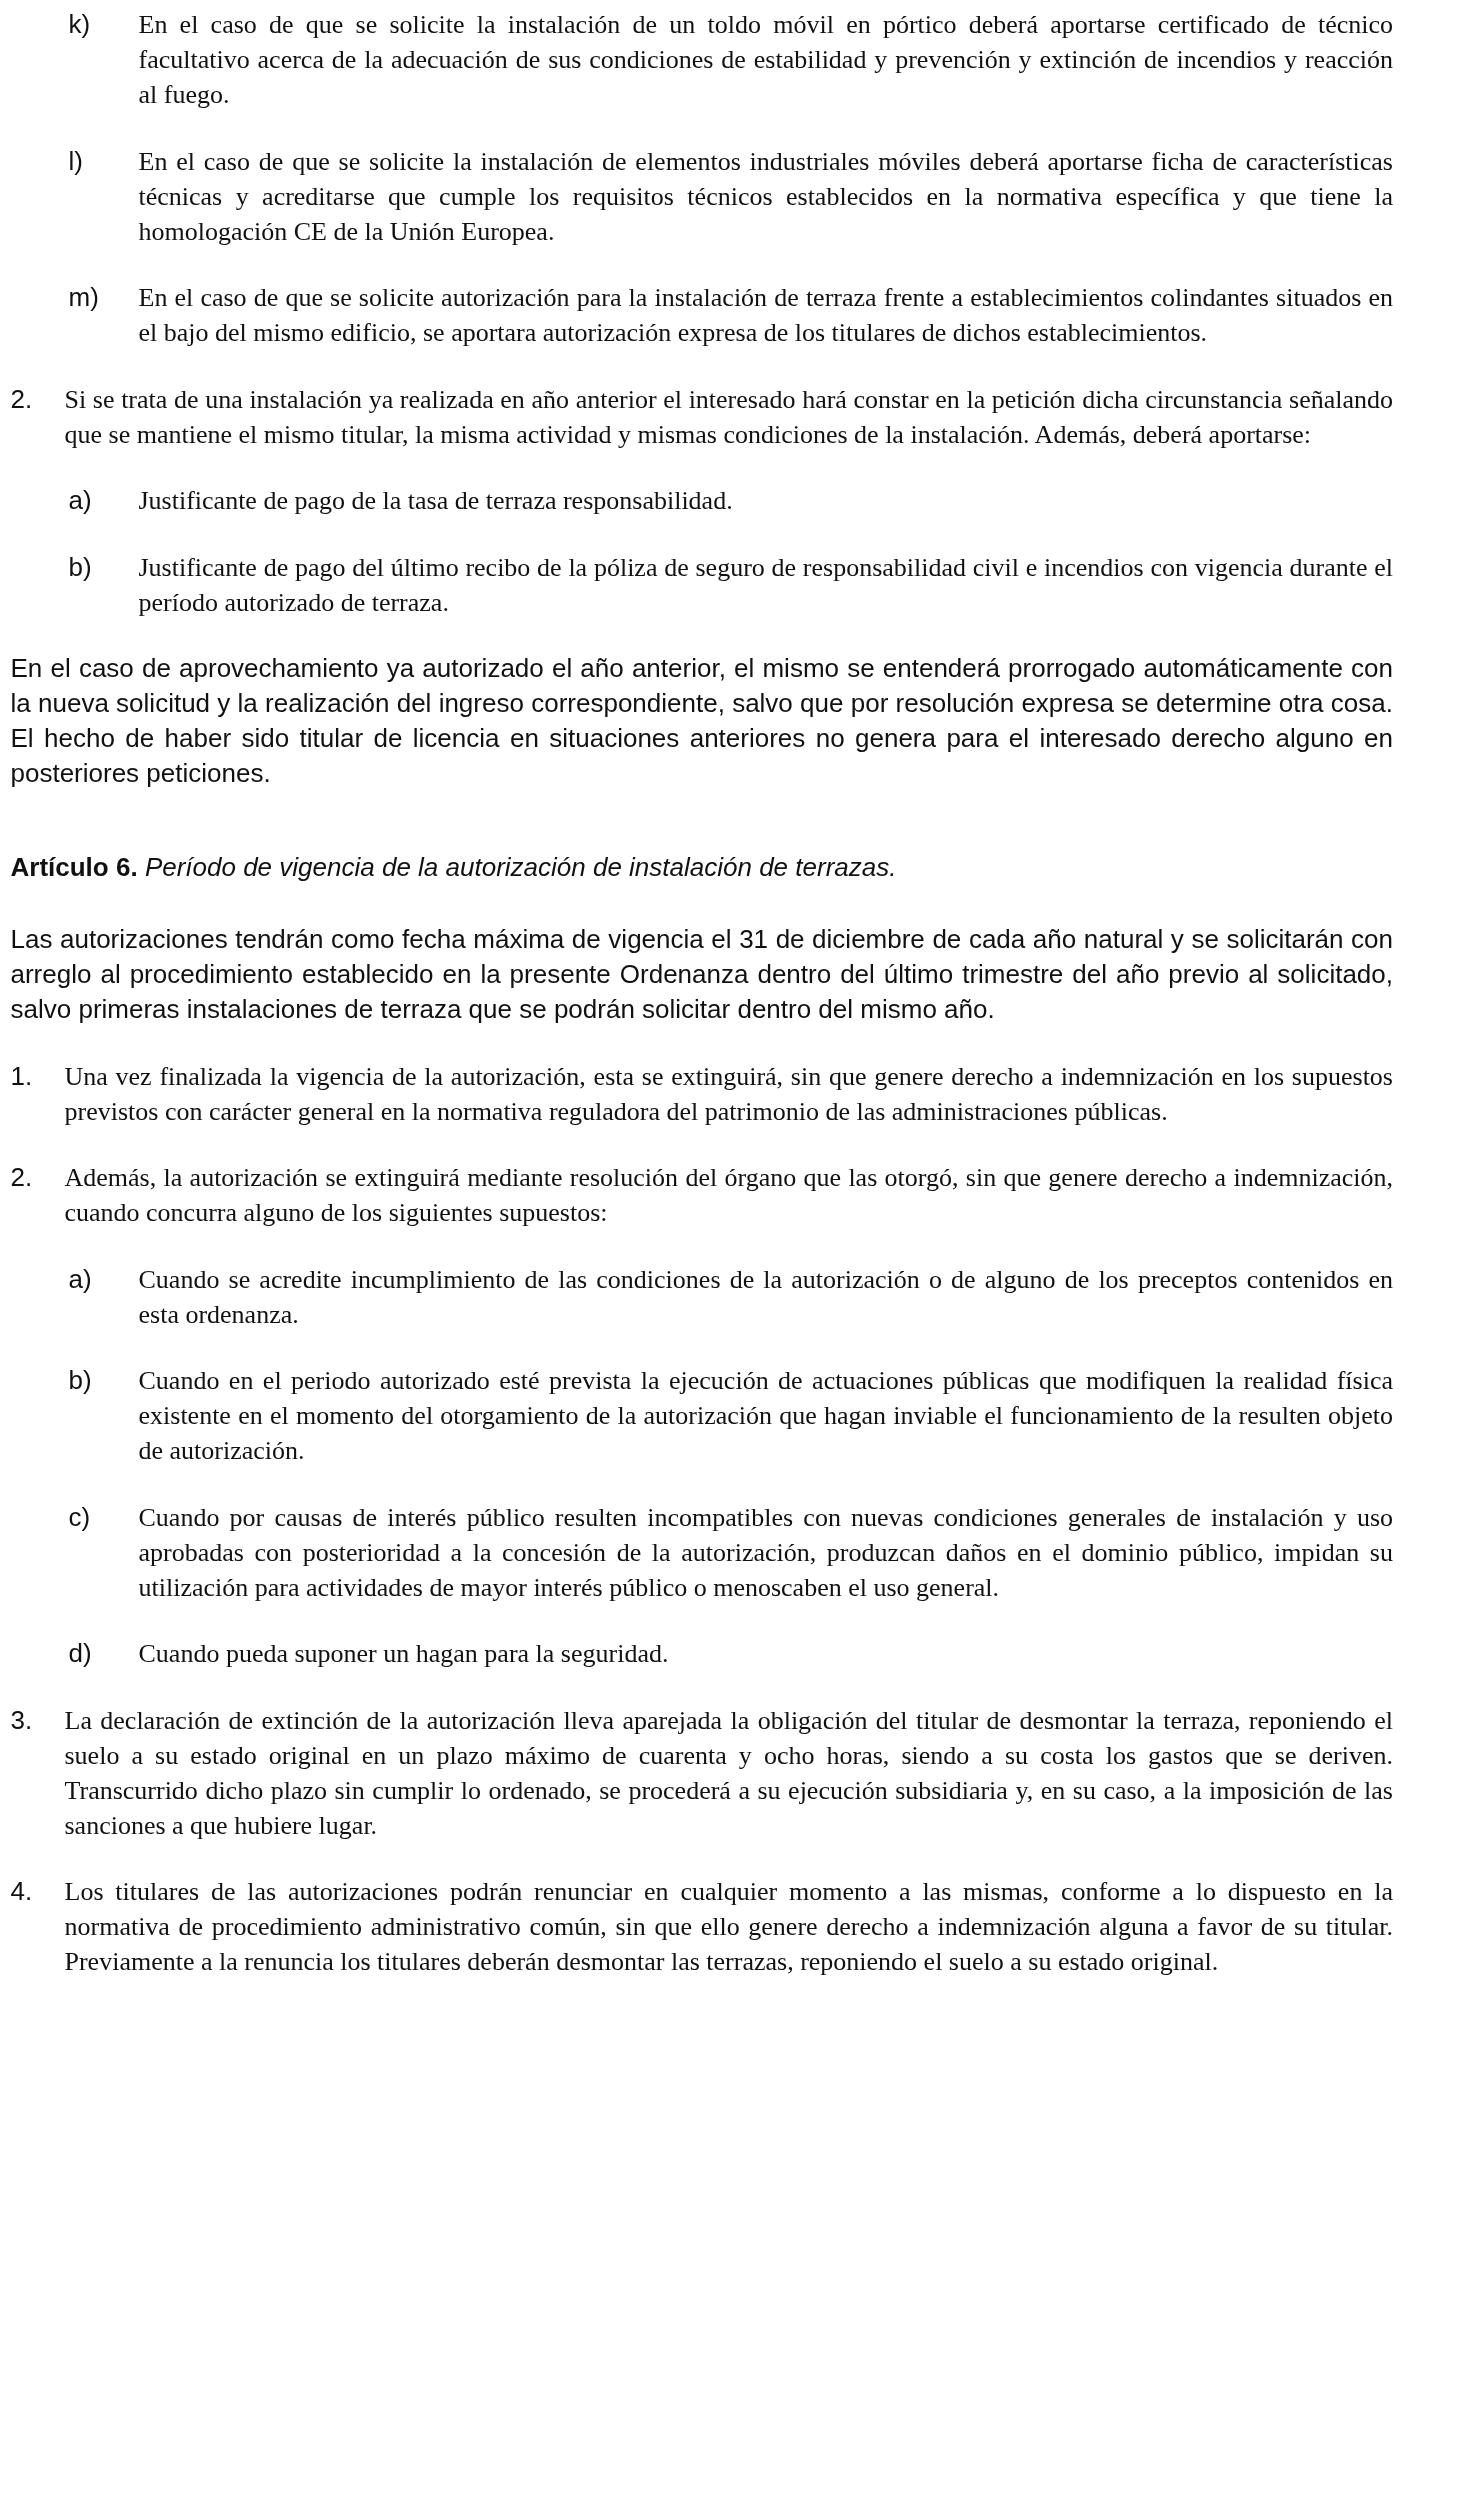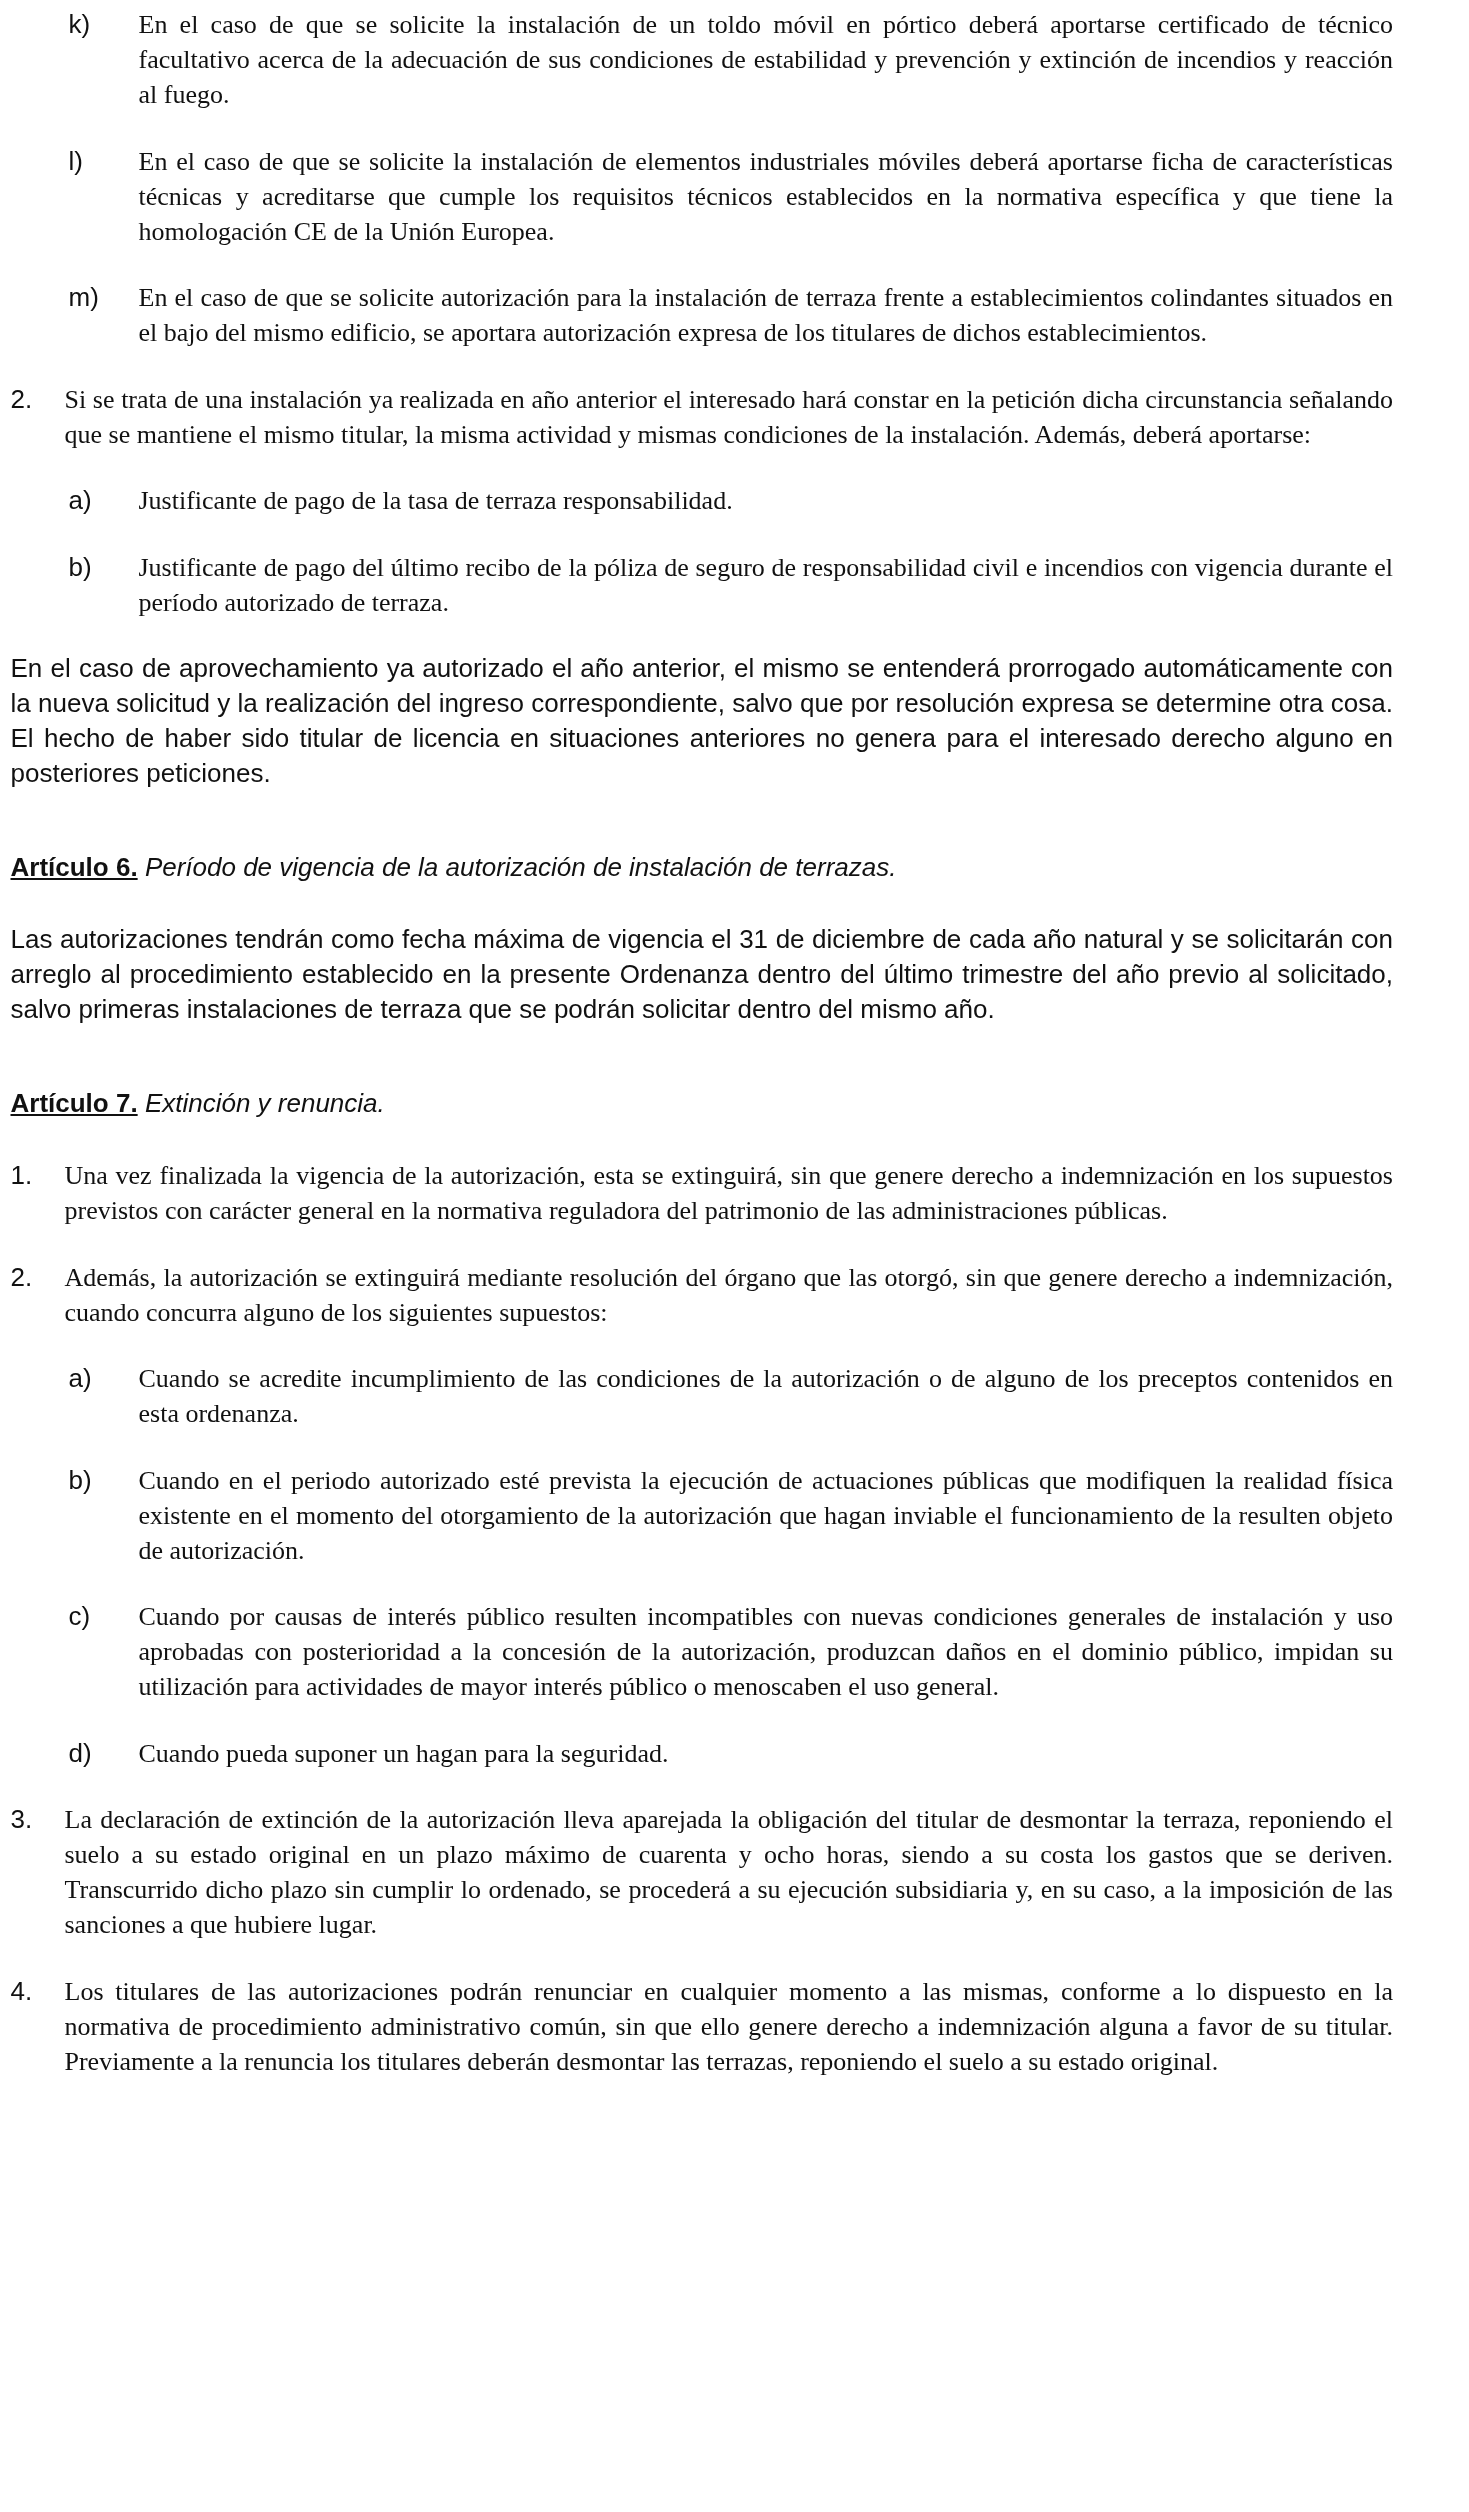--- a/index.html
+++ b/index.html
@@ -43,21 +43,20 @@
   .level2 .label {
     width: 70px;
   }
   .heading {
     margin: 59px 0 37px 0;
     text-align: left;
   }
   .heading .art-label {
     font-weight: bold;
     font-style: normal;
-    text-decoration: underline;
   }
   .heading .art-title {
     font-style: italic;
   }
 </style>
 </head>
 <body>
 
 <main class="page">
     <div class="item level2">
@@ -80,21 +79,20 @@
       <span class="label">a)</span>
       <span class="text">Justificante de pago de la tasa de terraza responsabilidad.</span>
     </div>
     <div class="item level2">
       <span class="label">b)</span>
       <span class="text">Justificante de pago del último recibo de la póliza de seguro de responsabilidad civil e incendios con vigencia durante el período autorizado de terraza.</span>
     </div>
     <p class="para">En el caso de aprovechamiento ya autorizado el año anterior, el mismo se entenderá prorrogado automáticamente con la nueva solicitud y la realización del ingreso correspondiente, salvo que por resolución expresa se determine otra cosa. El hecho de haber sido titular de licencia en situaciones anteriores no genera para el interesado derecho alguno en posteriores peticiones.</p>
     <p class="heading"><span class="art-label">Artículo 6.</span> <span class="art-title">Período de vigencia de la autorización de instalación de terrazas.</span></p>
     <p class="para">Las autorizaciones tendrán como fecha máxima de vigencia el 31 de diciembre de cada año natural y se solicitarán con arreglo al procedimiento establecido en la presente Ordenanza dentro del último trimestre del año previo al solicitado, salvo primeras instalaciones de terraza que se podrán solicitar dentro del mismo año.</p>
-    <p class="heading"><span class="art-label">Artículo 7.</span> <span class="art-title">Extinción y renuncia.</span></p>
     <div class="item level1">
       <span class="label">1.</span>
       <span class="text">Una vez finalizada la vigencia de la autorización, esta se extinguirá, sin que genere derecho a indemnización en los supuestos previstos con carácter general en la normativa reguladora del patrimonio de las administraciones públicas.</span>
     </div>
     <div class="item level1">
       <span class="label">2.</span>
       <span class="text">Además, la autorización se extinguirá mediante resolución del órgano que las otorgó, sin que genere derecho a indemnización, cuando concurra alguno de los siguientes supuestos:</span>
     </div>
     <div class="item level2">
       <span class="label">a)</span>

